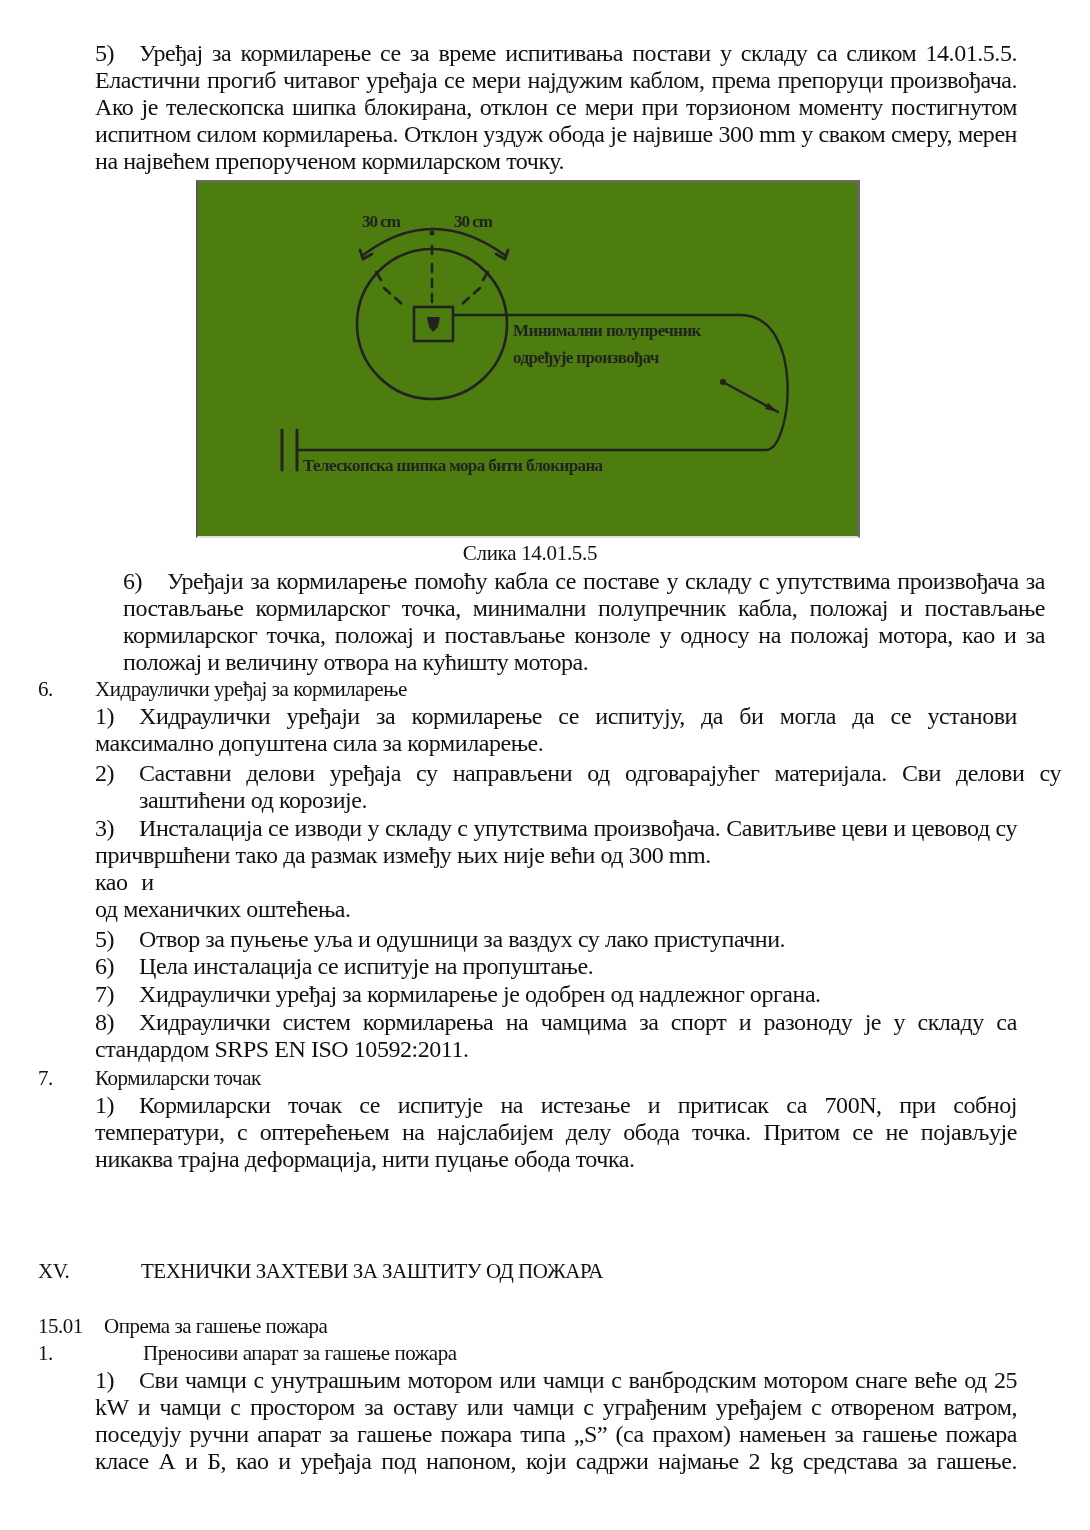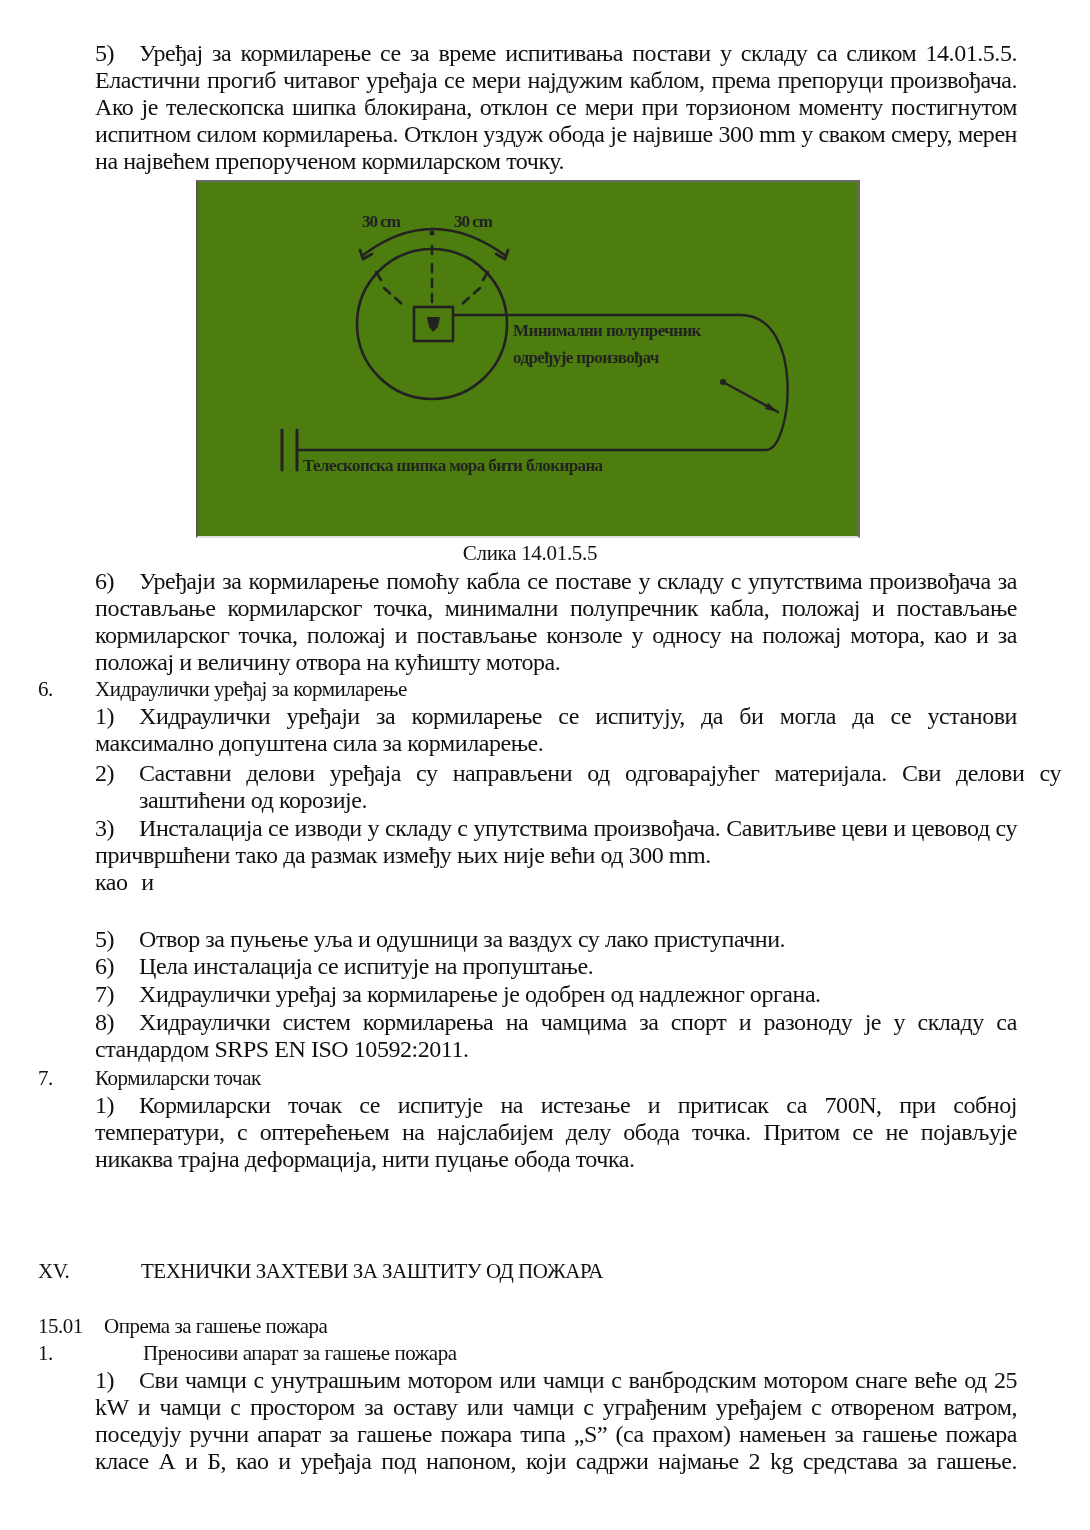--- a/index.html
+++ b/index.html
@@ -67,40 +67,41 @@
     <text x="166" y="47" font-family="Liberation Serif, serif" font-size="17" font-weight="bold" fill="#222" letter-spacing="-1">30 cm</text>
     <text x="258" y="47" font-family="Liberation Serif, serif" font-size="17" font-weight="bold" fill="#222" letter-spacing="-1">30 cm</text>
     <text x="317" y="156" font-family="Liberation Serif, serif" font-size="17" font-weight="bold" fill="#222" letter-spacing="-0.6">Минимални полупречник</text>
     <text x="317" y="183" font-family="Liberation Serif, serif" font-size="17" font-weight="bold" fill="#222" letter-spacing="-0.6">одређује произвођач</text>
     <text x="107" y="291" font-family="Liberation Serif, serif" font-size="17" font-weight="bold" fill="#222" letter-spacing="-0.6">Телескопска шипка мора бити блокирана</text>
   </svg>
 </div>
 
 <div class="caption"><span>Слика  14.01.5.5</span></div>
 
-<div class="p blk last-left" style="top:568px;">
+<div class="p blk last-left" style="top:568px;margin-left:28px;">
   <span class="lbl">6)</span><span>Уређаји за кормиларење помоћу кабла се поставе у складу с упутствима произвођача за постављање кормиларског точка, минимални полупречник кабла, положај и постављање кормиларског точка, положај и постављање конзоле у односу на положај мотора, као и за положај и величину отвора на кућишту мотора.</span>
 </div>
 
 <div class="num" style="top:676px;">6.</div>
 <div class="head-line" style="top:676px;">Хидраулички уређај за кормиларење</div>
 
 <div class="p blk last-left" style="top:703px;">
   <span class="lbl">1)</span><span>Хидраулички уређаји за кормиларење се испитују, да би могла да се установи максимално допуштена сила за кормиларење.</span>
 </div>
 <div class="p blk last-left hang" style="top:760px;">
   <span class="lbl">2)</span><span>Саставни делови уређаја су направљени од одговарајућег материјала. Сви делови су заштићени од корозије.</span>
 </div>
 <div class="p blk last-left" style="top:815px;">
   <span class="lbl">3)</span><span>Инсталација се изводи у складу с упутствима произвођача. Савитљиве цеви и цевовод су причвршћени тако да размак између њих није већи од 300 mm.</span>
 </div>
 <div class="p blk" style="top:869px;">
   <div style="display:flex; justify-content:space-between;">
     <span style="word-spacing:8px;">као и</span>
   </div>
+  <div>од механичких оштећења.</div>
 </div>
 <div class="p blk" style="top:926px;">
   <span class="lbl">5)</span><span>Отвор за пуњење уља и одушници за ваздух су лако приступачни.</span>
 </div>
 <div class="p blk" style="top:953px;">
   <span class="lbl">6)</span><span>Цела инсталација се испитује на пропуштање.</span>
 </div>
 <div class="p blk" style="top:981px;">
   <span class="lbl">7)</span><span>Хидраулички уређај за кормиларење је одобрен од надлежног органа.</span>
 </div>

